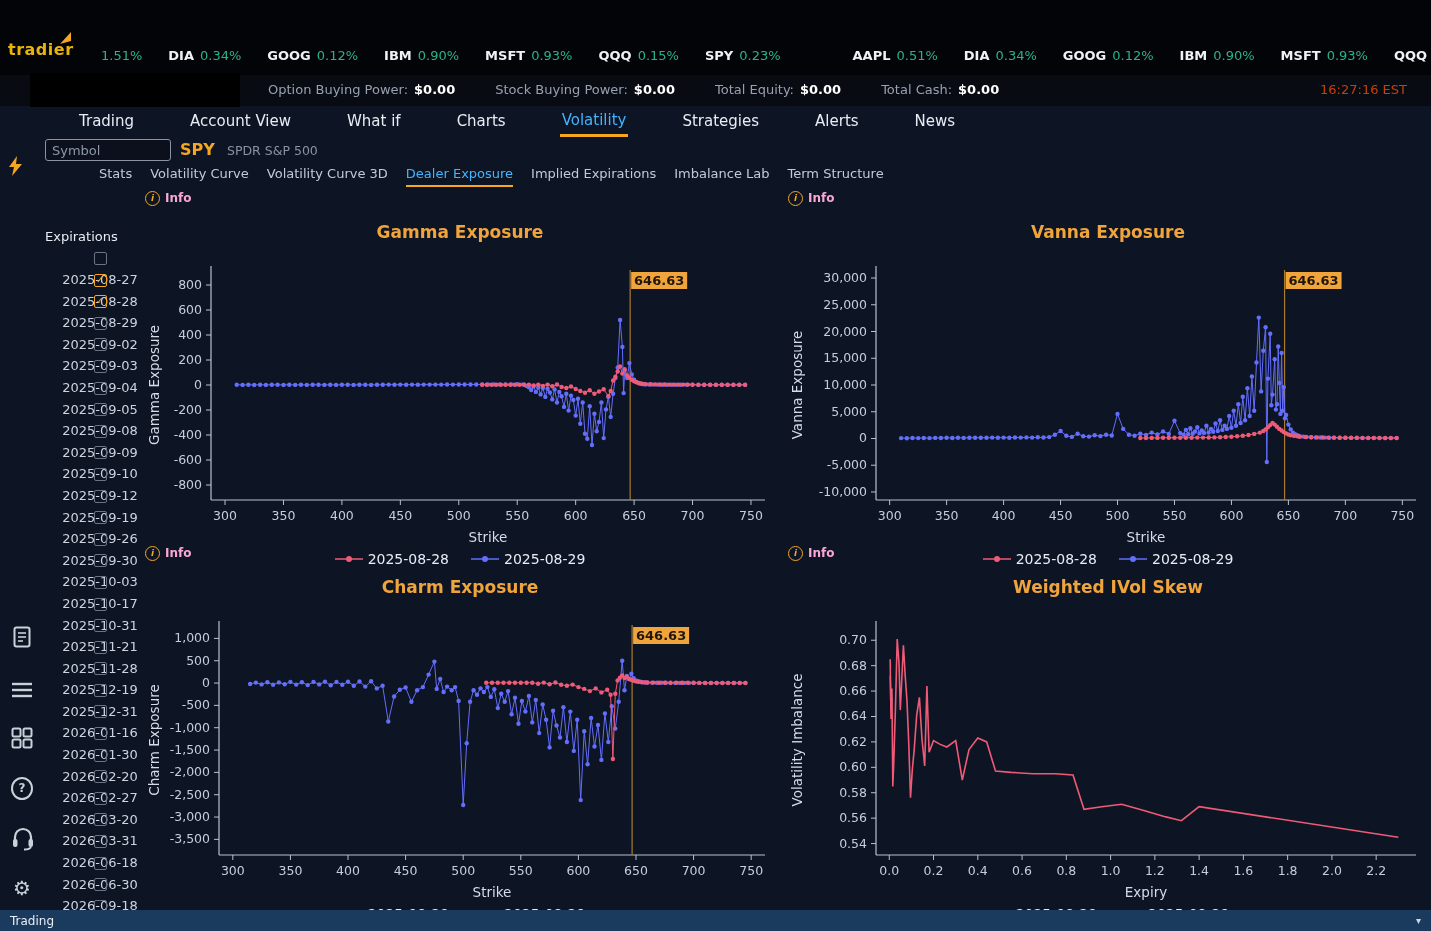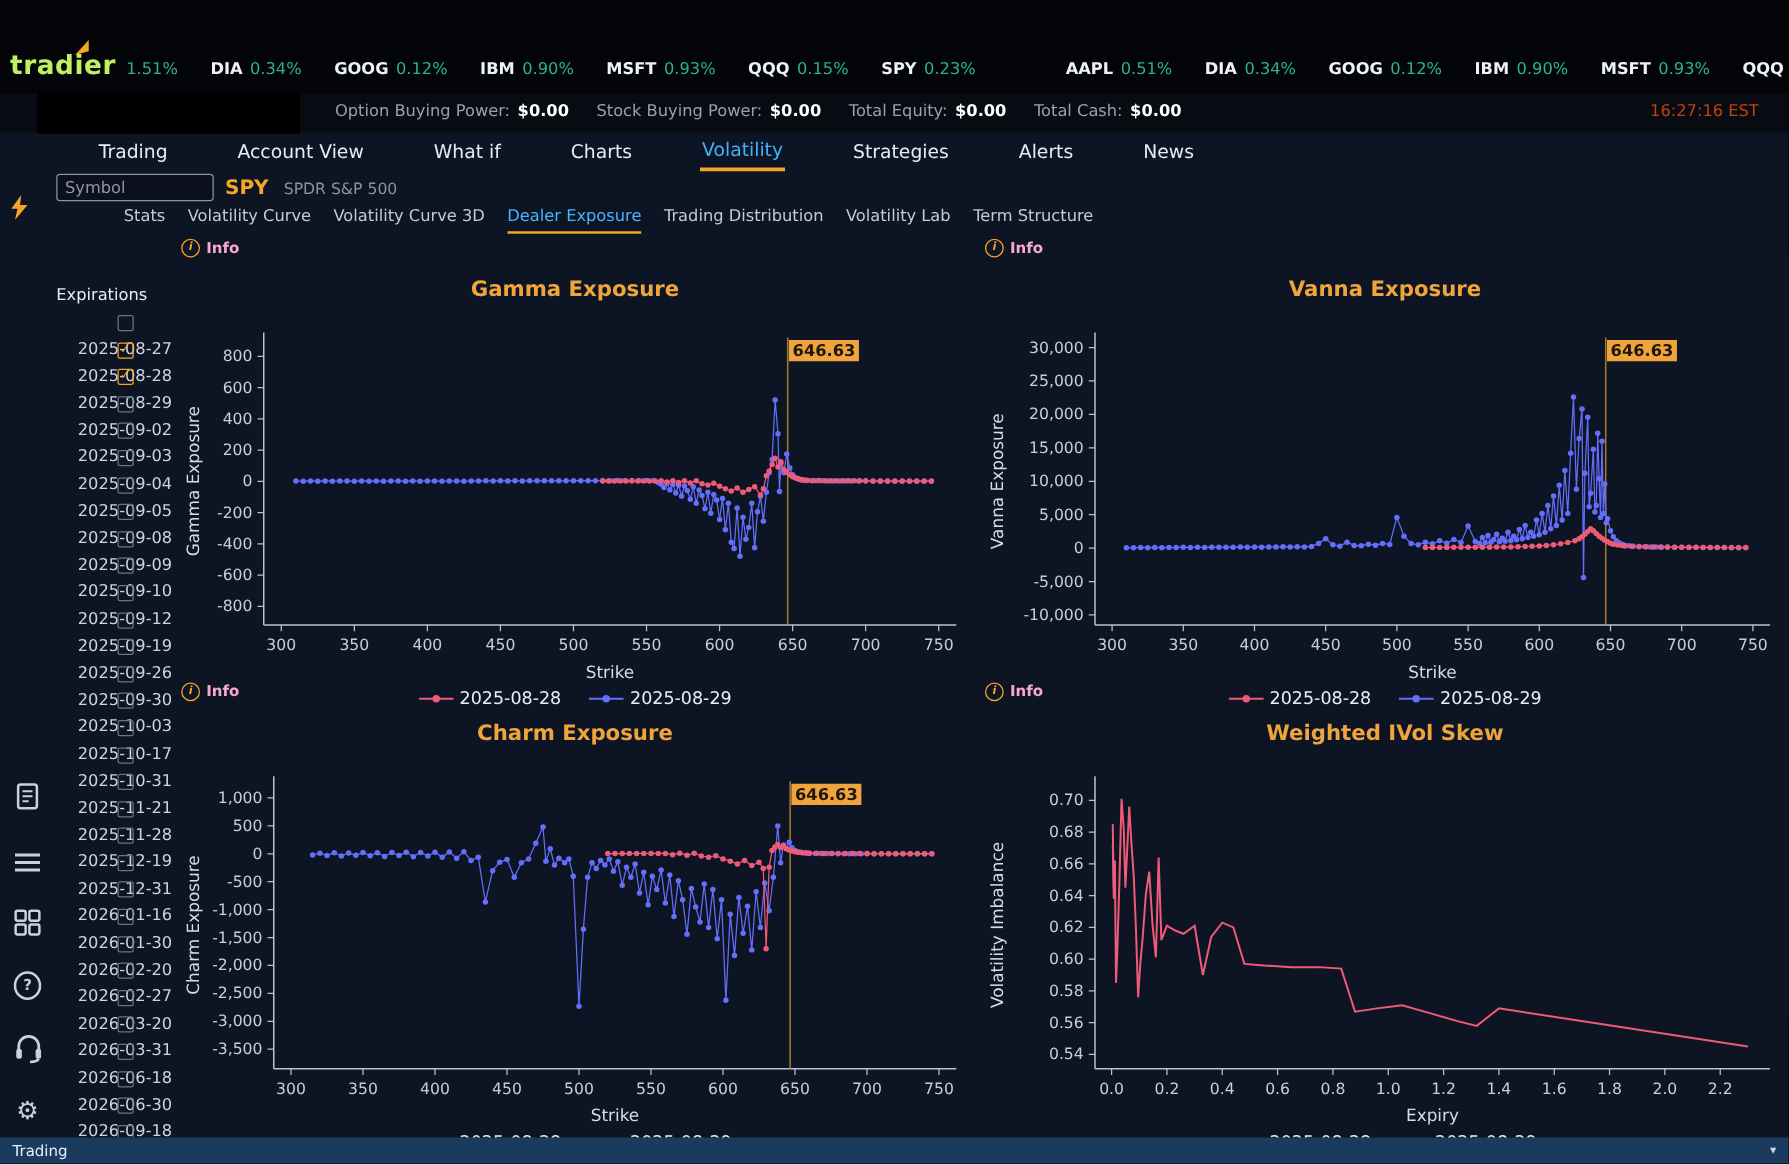--- a/index.html
+++ b/index.html
@@ -2,33 +2,33 @@
 <html><head>
 <meta charset="utf-8">
 <style>
   html,body{margin:0;padding:0;background:#000;}
   .page{position:relative;width:1431px;height:931px;background:#0d1424;overflow:hidden;
         font-family:"DejaVu Sans","Liberation Sans",sans-serif;color:#e6ebf2;}
 
   
   .topbar{position:absolute;left:0;top:0;width:100%;height:75px;background:#030408;}
   .logo{position:absolute;left:8px;top:40px;}
-  .logo-text{font-size:21px;font-weight:bold;color:#bef264;letter-spacing:.5px;}
+  .logo-text{font-size:16px;font-weight:bold;color:#eab308;letter-spacing:.5px;}
   .logo-flag{position:absolute;left:50px;top:-9px;}
   .ticker{position:absolute;left:95px;top:48px;display:flex;gap:26px;align-items:baseline;white-space:nowrap;}
   .tk-item{display:flex;align-items:baseline;}
   .tk-sym{font-weight:bold;font-size:13px;color:#eef2f7;margin-right:6px;}
   .tk-chg{font-size:13px;color:#2ab38b;}
   .tk-gap{margin-left:46px;}
 
   
   .acctbar{position:absolute;left:0;top:75px;width:100%;height:31px;background:#080b12;}
   .bolt{position:absolute;left:9px;top:81px;}
   .redacted{position:absolute;left:30px;top:73px;width:210px;height:34px;background:#000;}
-  .acct-fields{position:absolute;left:268px;top:82px;display:flex;gap:22px;font-size:13px;white-space:nowrap;}
+  .acct-fields{position:absolute;left:268px;top:82px;display:flex;gap:40px;font-size:13px;white-space:nowrap;}
   .af-label{color:#97a1b1;}
   .af-value{color:#fff;font-weight:bold;margin-left:6px;}
   .clock{position:absolute;right:24px;top:82px;font-size:13px;color:#c2410c;}
 
   
   .mainnav{position:absolute;left:77px;top:105px;height:33px;display:flex;gap:52px;align-items:center;}
   .nav-item{font-size:15px;color:#e8edf4;padding:4px 2px 5px;cursor:pointer;}
   .nav-item.active{color:#41b3fe;border-bottom:3px solid #f5a623;}
 
   
@@ -179,22 +179,22 @@
 
   <input class="symbol-input" placeholder="Symbol" style="">
   <span class="sym-ticker">SPY</span>
   <span class="sym-name">SPDR S&amp;P 500</span>
 
   <div class="subtabs">
       <span class="subtab">Stats</span>
       <span class="subtab">Volatility Curve</span>
       <span class="subtab">Volatility Curve 3D</span>
       <span class="subtab active">Dealer Exposure</span>
-      <span class="subtab">Trading Distribution</span>
-      <span class="subtab">Volatility Lab</span>
+      <span class="subtab">Implied Expirations</span>
+      <span class="subtab">Imbalance Lab</span>
       <span class="subtab">Term Structure</span>
     </div>
 
   <div class="rail-icon" style="top:625px;">
     <svg width="20" height="24">
         <rect x="2.5" y="2.5" width="15" height="19" rx="2" fill="none" stroke="#c9d1d9" stroke-width="2"></rect>
         <line x1="6" y1="8" x2="14" y2="8" stroke="#c9d1d9" stroke-width="1.6"></line>
         <line x1="6" y1="12" x2="14" y2="12" stroke="#c9d1d9" stroke-width="1.6"></line>
         <line x1="6" y1="16" x2="11" y2="16" stroke="#c9d1d9" stroke-width="1.6"></line>
       </svg>

